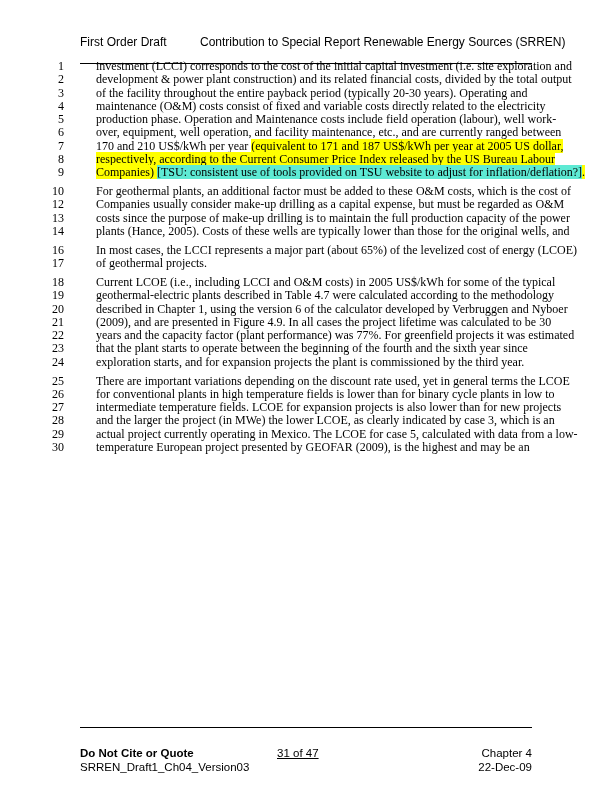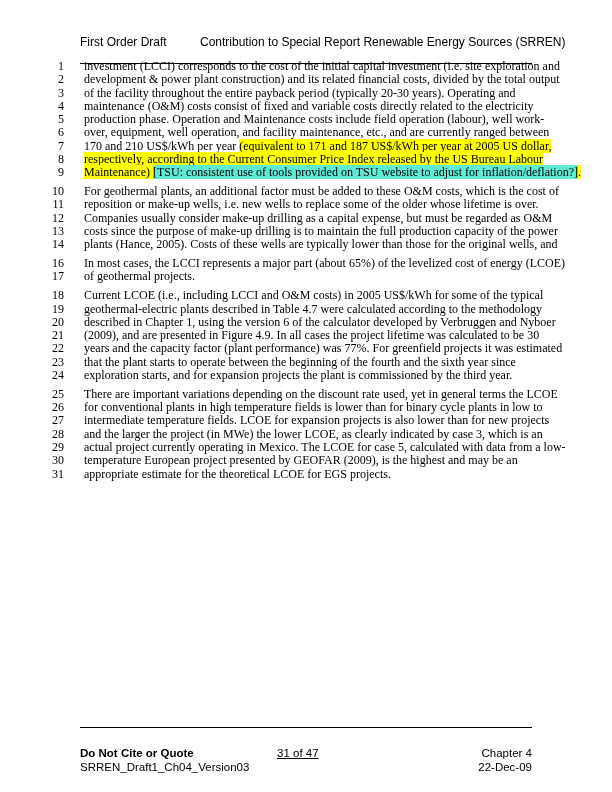--- a/index.html
+++ b/index.html
@@ -11,21 +11,21 @@
     }
     .header .left { display: inline-block; }
     .header .right { display: inline-block; margin-left: 30px; }
     .body {
       position: absolute; left: 0; top: 60px; width: 612px;
       font-family: "Liberation Serif", serif; font-size: 12px; color: #000;
     }
     .para { margin-bottom: 5.5px; }
     .line { position: relative; height: 13.3px; line-height: 13.3px; white-space: nowrap; }
     .ln { position: absolute; left: 44px; width: 20px; text-align: right; }
-    .tx { position: absolute; left: 84px; text-align: right; }
+    .tx { position: absolute; left: 96px; text-align: right; }
     .hl-y { background: #ffff00; }
     .hl-c { background: #5eead4; }
     .footer {
       position: absolute; left: 80px; top: 727px; width: 452px;
       border-top: 1px solid #000; padding-top: 18px;
       font-family: "Liberation Sans", sans-serif; font-size: 11.5px; color: #000;
     }
     .frow { position: relative; height: 14px; line-height: 14px; }
     .fl { position: absolute; left: 0; }
     .fc { position: absolute; left: 197px; text-decoration: underline; }
@@ -70,32 +70,28 @@
     <div class="line">
         <span class="ln">7</span>
         <span class="tx"><span style="white-space:pre">170 and 210 US$/kWh per year </span><span class="hl-y">(equivalent to 171 and 187 US$/kWh per year at 2005 US dollar,</span></span>
       </div>
     <div class="line">
         <span class="ln">8</span>
         <span class="tx"><span class="hl-y">respectively, according to the Current Consumer Price Index released by the US Bureau Labour</span></span>
       </div>
     <div class="line">
         <span class="ln">9</span>
-        <span class="tx" style="white-space:pre"><span class="hl-y">Maintenance)</span><span class="hl-y"> </span><span class="hl-c">[TSU: consistent use of tools provided on TSU website to adjust for inflation/deflation?]</span><span class="hl-y">.</span></span>
+        <span class="tx" style="white-space:pre"><span class="hl-y">Companies)</span><span class="hl-y"> </span><span class="hl-c">[TSU: consistent use of tools provided on TSU website to adjust for inflation/deflation?]</span><span class="hl-y">.</span></span>
       </div>
   </div>
 
   <div class="para">
     <div class="line">
         <span class="ln">10</span>
         <span class="tx">For geothermal plants, an additional factor must be added to these O&amp;M costs, which is the cost of</span>
-      </div>
-    <div class="line">
-        <span class="ln">11</span>
-        <span class="tx">reposition or make-up wells, i.e. new wells to replace some of the older whose lifetime is over.</span>
       </div>
     <div class="line">
         <span class="ln">12</span>
         <span class="tx">Companies usually consider make-up drilling as a capital expense, but must be regarded as O&amp;M</span>
       </div>
     <div class="line">
         <span class="ln">13</span>
         <span class="tx">costs since the purpose of make-up drilling is to maintain the full production capacity of the power</span>
       </div>
     <div class="line">
@@ -164,24 +160,20 @@
         <span class="tx">and the larger the project (in MWe) the lower LCOE, as clearly indicated by case 3, which is an</span>
       </div>
     <div class="line">
         <span class="ln">29</span>
         <span class="tx">actual project currently operating in Mexico. The LCOE for case 5, calculated with data from a low-</span>
       </div>
     <div class="line">
         <span class="ln">30</span>
         <span class="tx">temperature European project presented by GEOFAR (2009), is the highest and may be an</span>
       </div>
-    <div class="line">
-        <span class="ln">31</span>
-        <span class="tx">appropriate estimate for the theoretical LCOE for EGS projects.</span>
-      </div>
   </div>
 </div>
 
 <div class="footer">
   <div class="frow">
     <span class="fl bold">Do Not Cite or Quote</span>
     <span class="fc">31 of 47</span>
     <span class="fr">Chapter 4</span>
   </div>
   <div class="frow">

